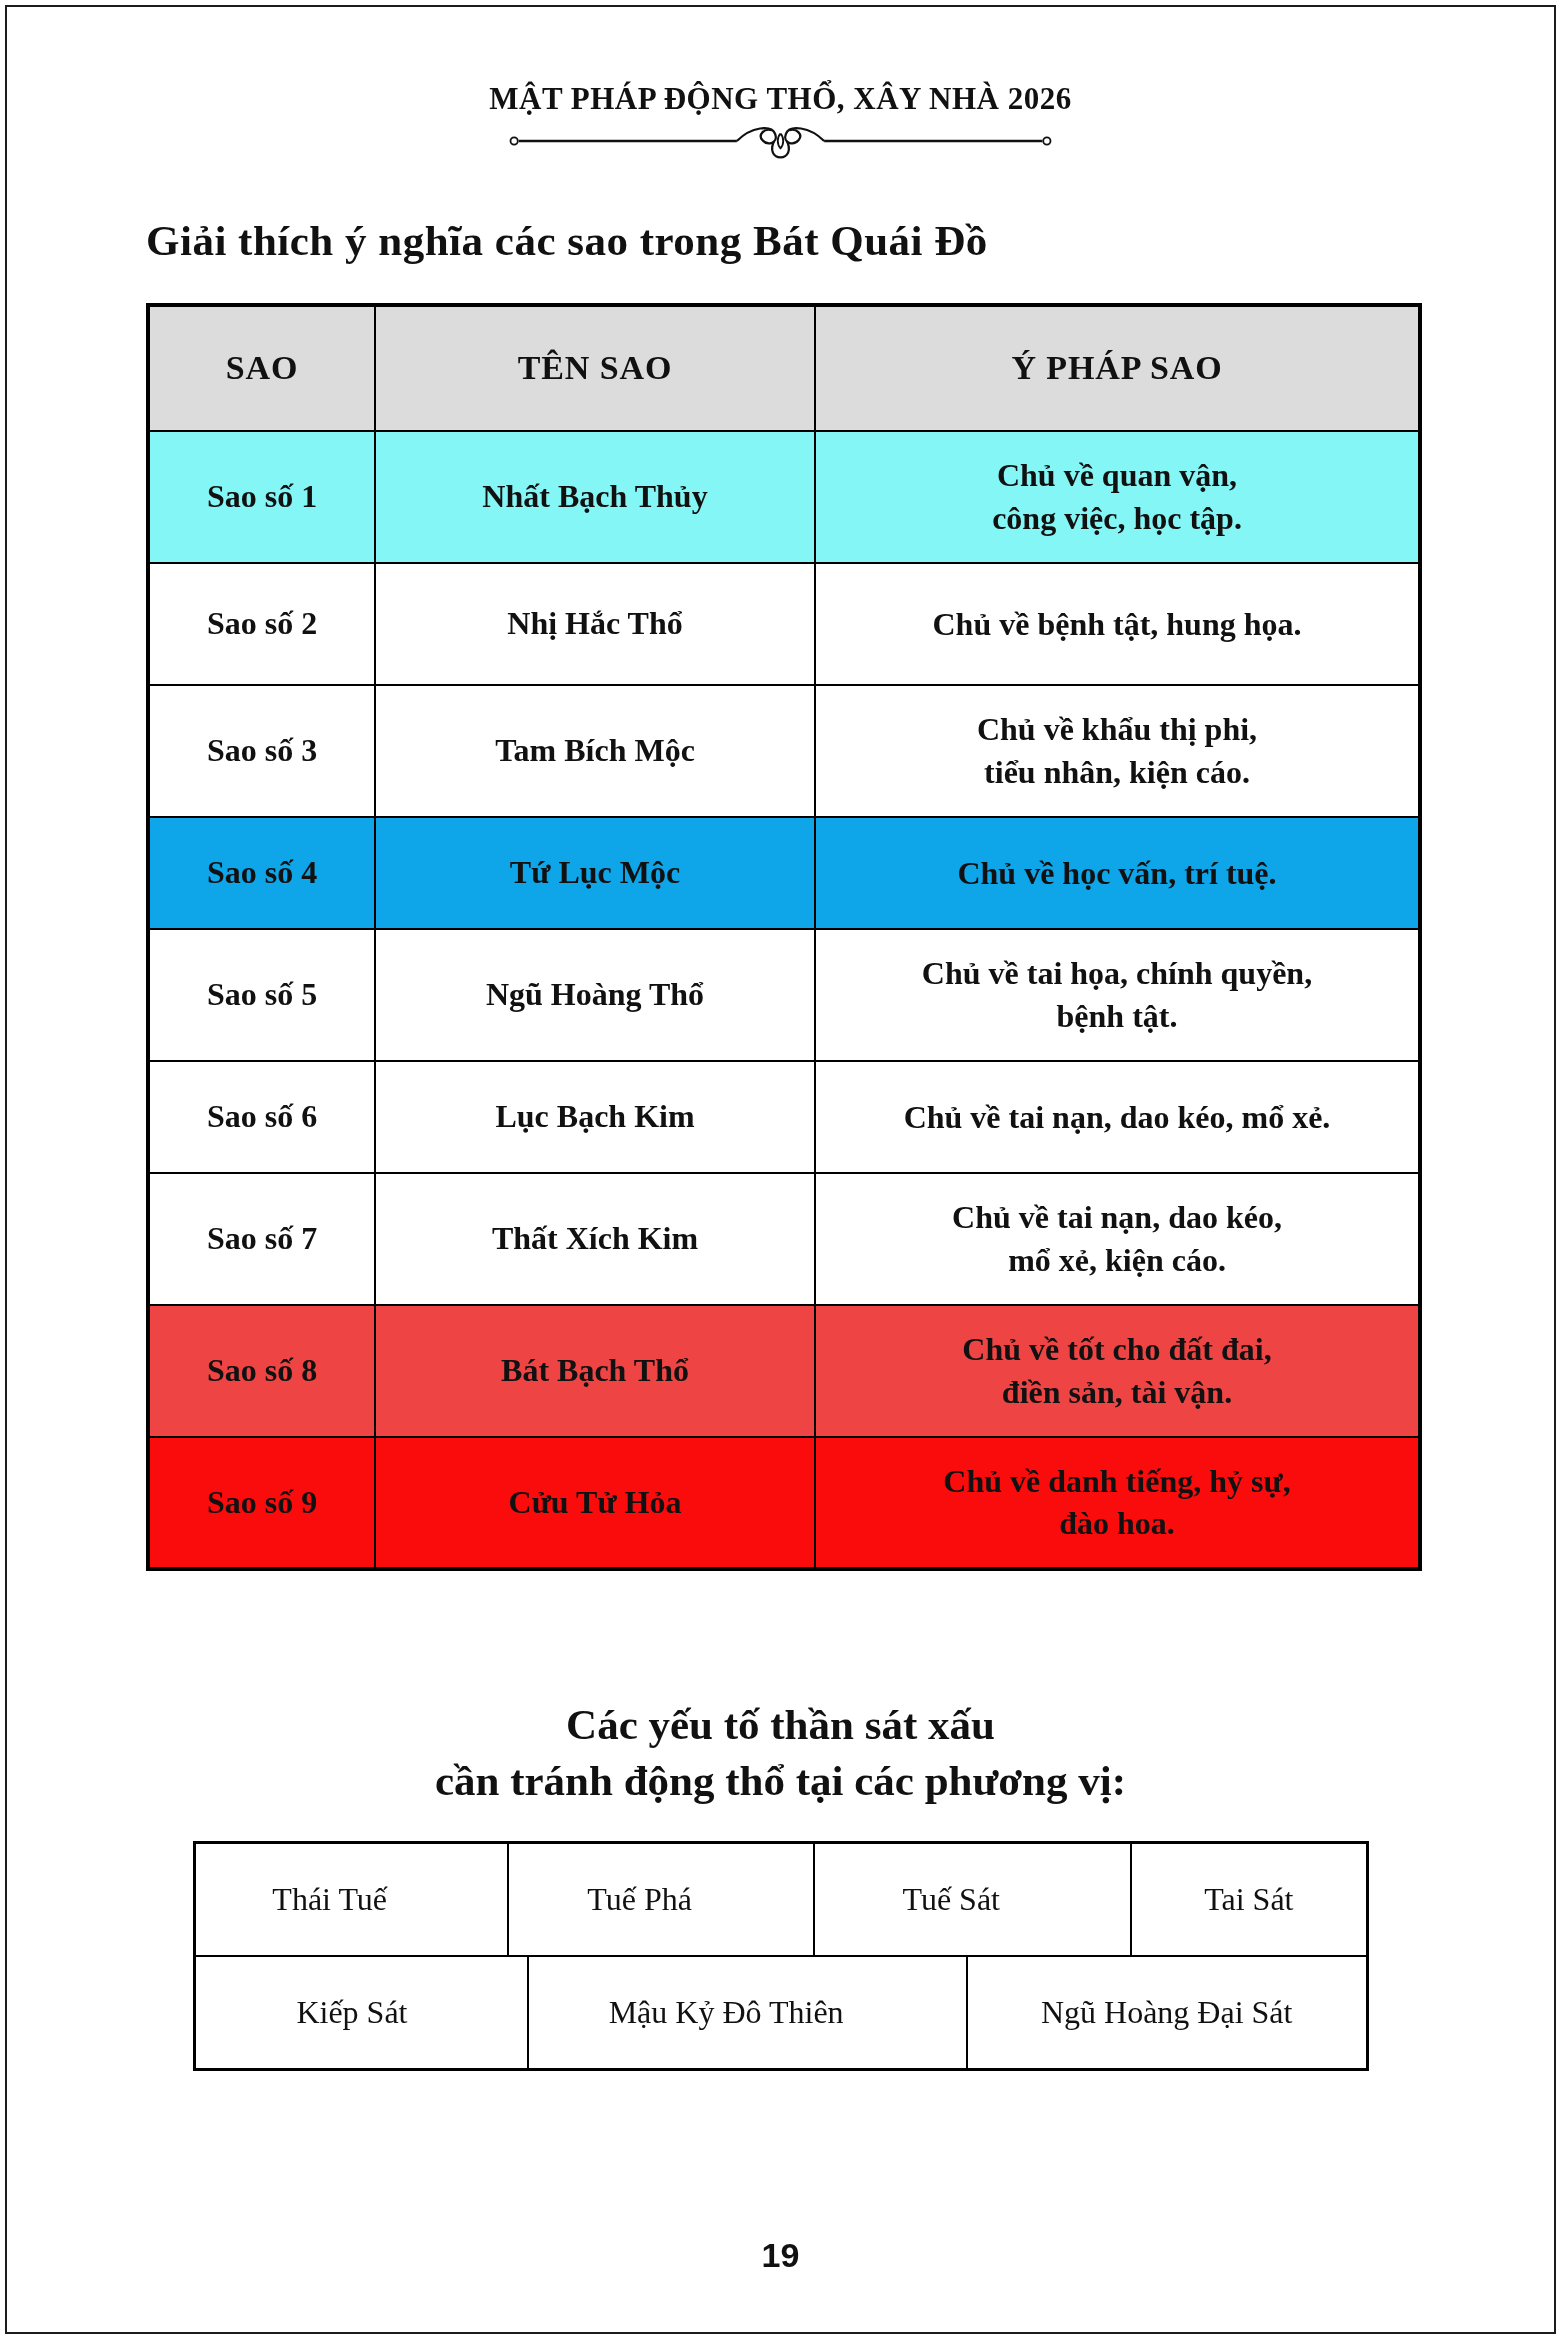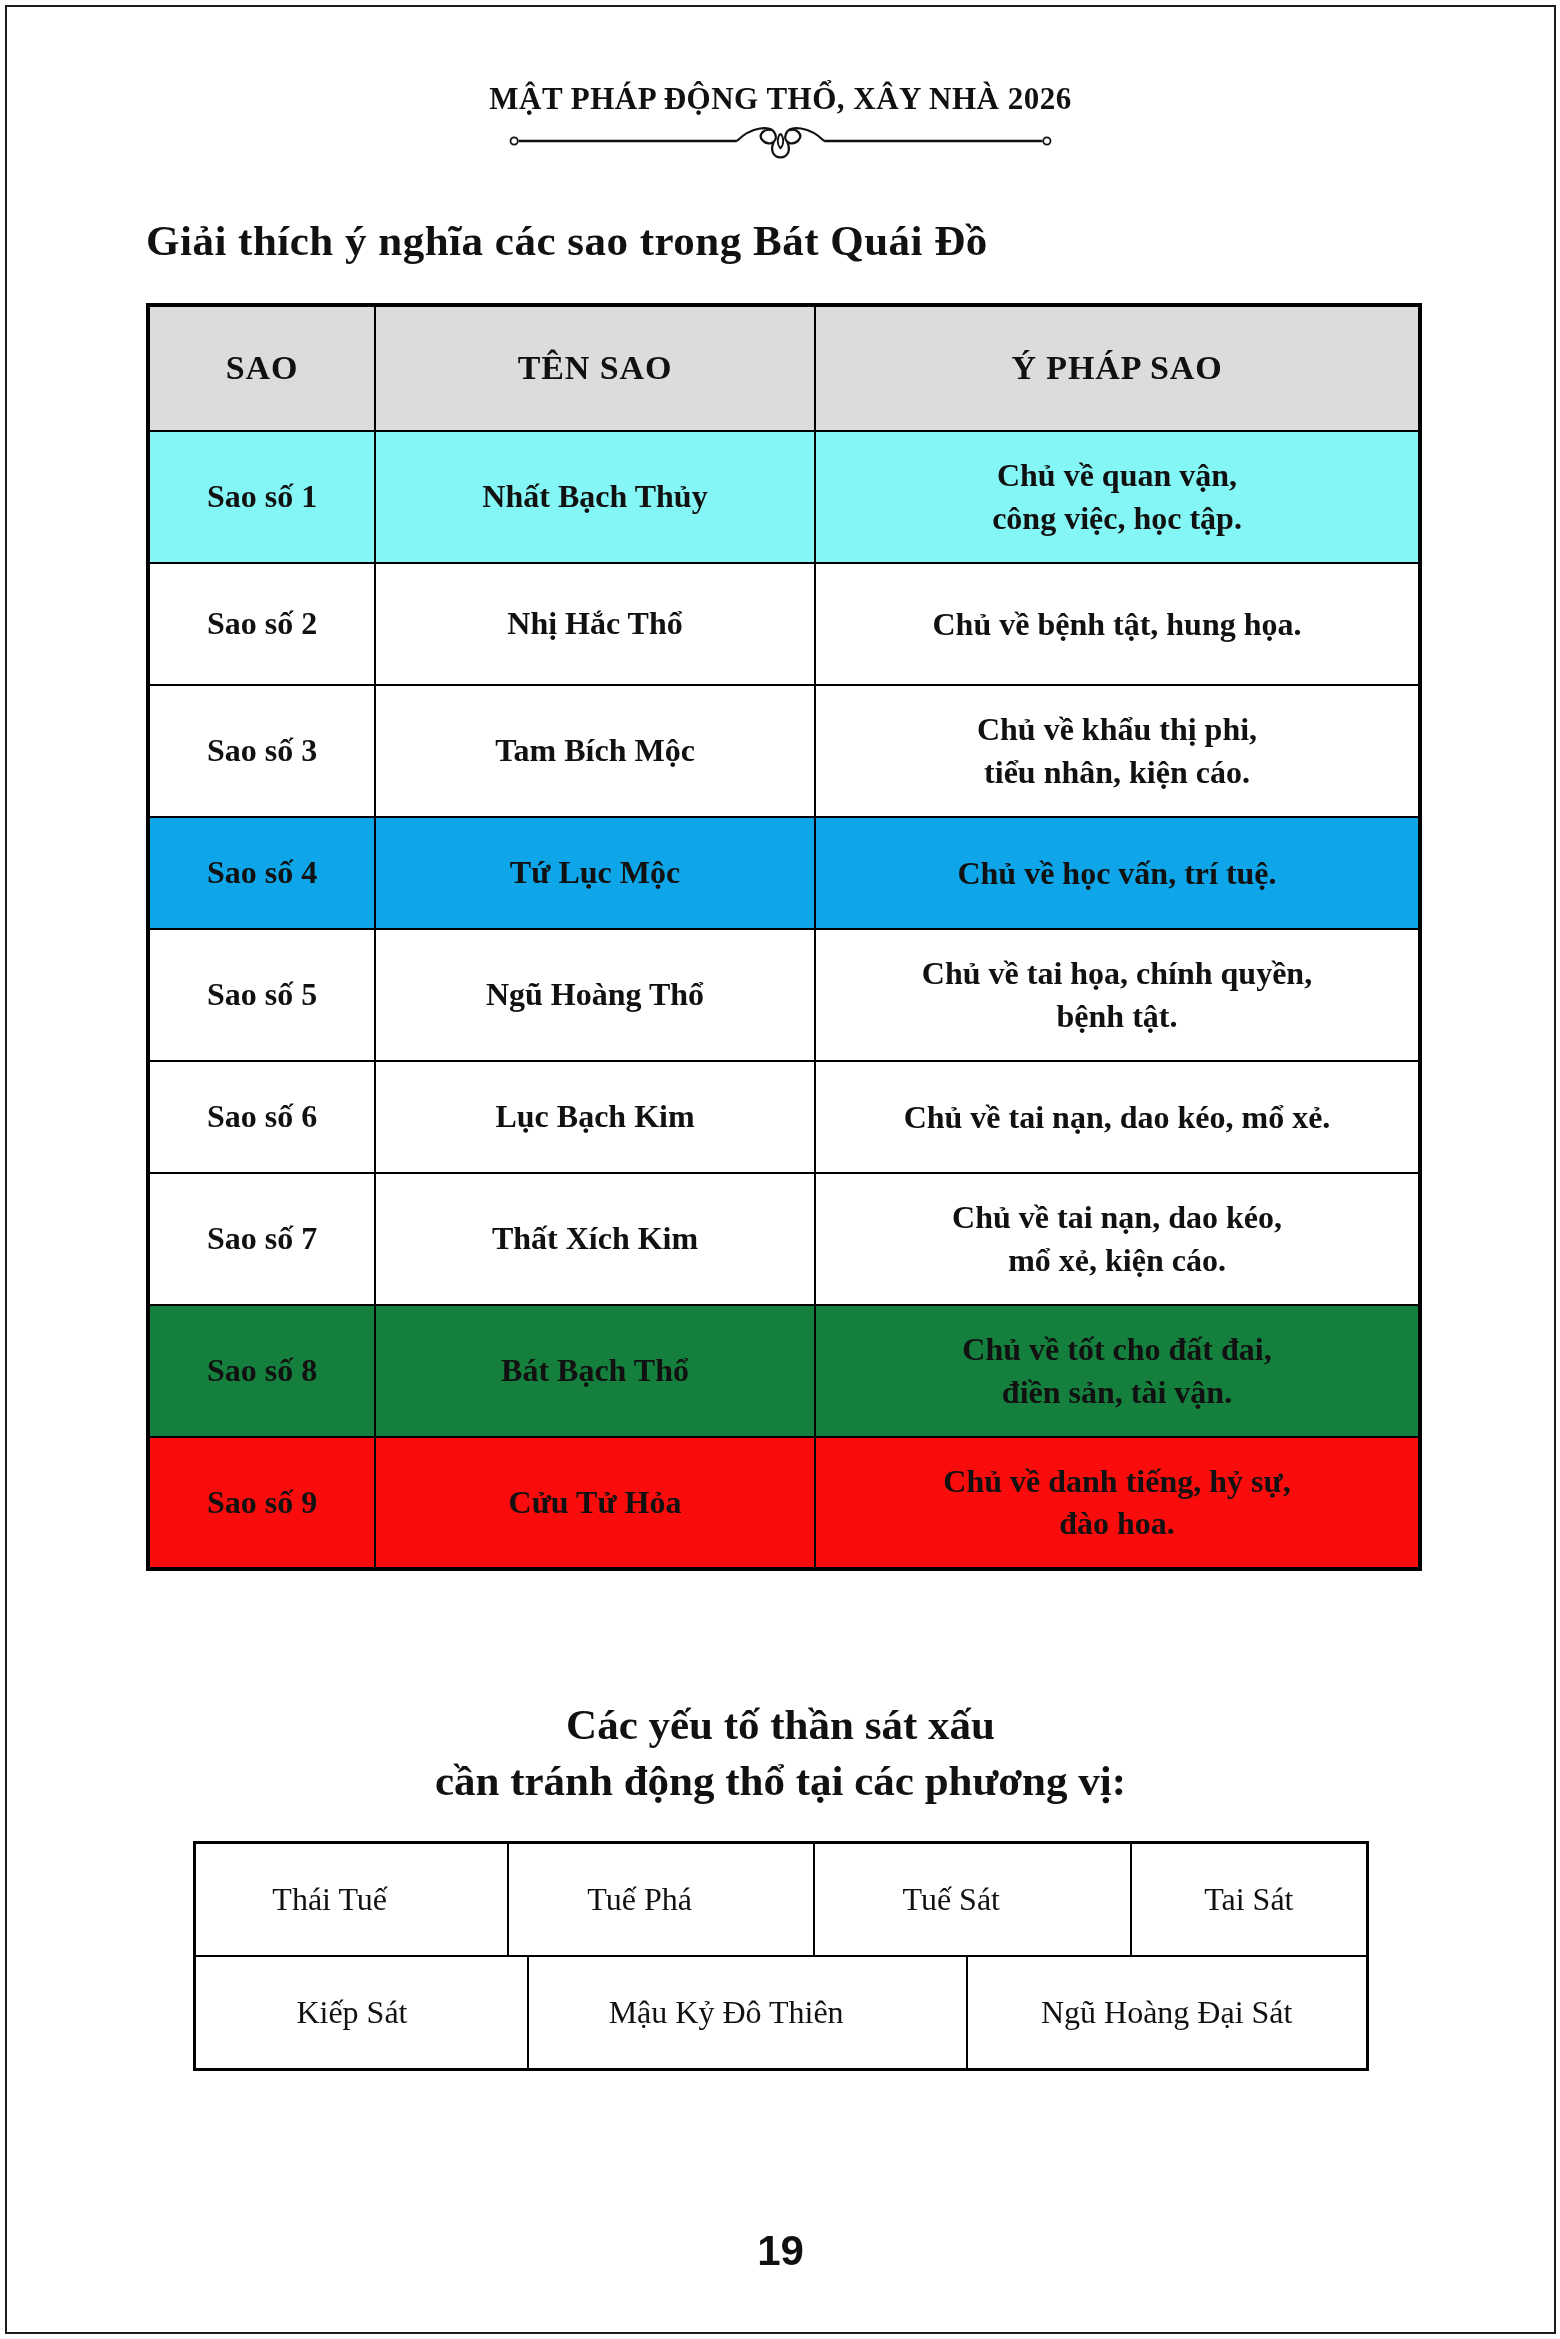--- a/index.html
+++ b/index.html
@@ -79,21 +79,21 @@
   .r1c1 { width: 25.8%; } .r1c2 { width: 25.3%; } .r1c3 { width: 26.3%; } .r1c4 { width: 22.6%; }
   .r2c1 { width: 25.0%; margin-left: 24px; } .r2c2 { width: 37.3%; } .r2c3 { width: 37.7%; }
 
   .page-number {
     position: absolute;
     left: 0; right: 0;
     bottom: 64px;
     text-align: center;
     font-family: "Liberation Sans", "DejaVu Sans", sans-serif;
     font-weight: bold;
-    font-size: 42px;
+    font-size: 34px;
   }
 </style>
 </head>
 <body>
 
 <div class="page-frame"></div>
 
 <div class="running-head">MẬT PHÁP ĐỘNG THỔ, XÂY NHÀ 2026</div>
 
 <div class="flourish-wrap">
@@ -157,21 +157,21 @@
       <td class="c1">Sao số 6</td>
       <td class="c2">Lục Bạch Kim</td>
       <td class="c3">Chủ về tai nạn, dao kéo, mổ xẻ.</td>
     </tr>
     <tr style="height: 132px; background-color: rgb(255, 255, 255);">
       <td class="c1">Sao số 7</td>
       <td class="c2">Thất Xích Kim</td>
       <td class="c3">Chủ về tai nạn, dao kéo,
 mổ xẻ, kiện cáo.</td>
     </tr>
-    <tr style="height: 132px; background-color: #15803d;">
+    <tr style="height: 132px; background-color: #ef4444;">
       <td class="c1">Sao số 8</td>
       <td class="c2">Bát Bạch Thổ</td>
       <td class="c3">Chủ về tốt cho đất đai,
 điền sản, tài vận.</td>
     </tr>
     <tr style="height: 132px; background-color: rgb(251, 12, 12);">
       <td class="c1">Sao số 9</td>
       <td class="c2">Cửu Tử Hỏa</td>
       <td class="c3">Chủ về danh tiếng, hỷ sự,
 đào hoa.</td>

